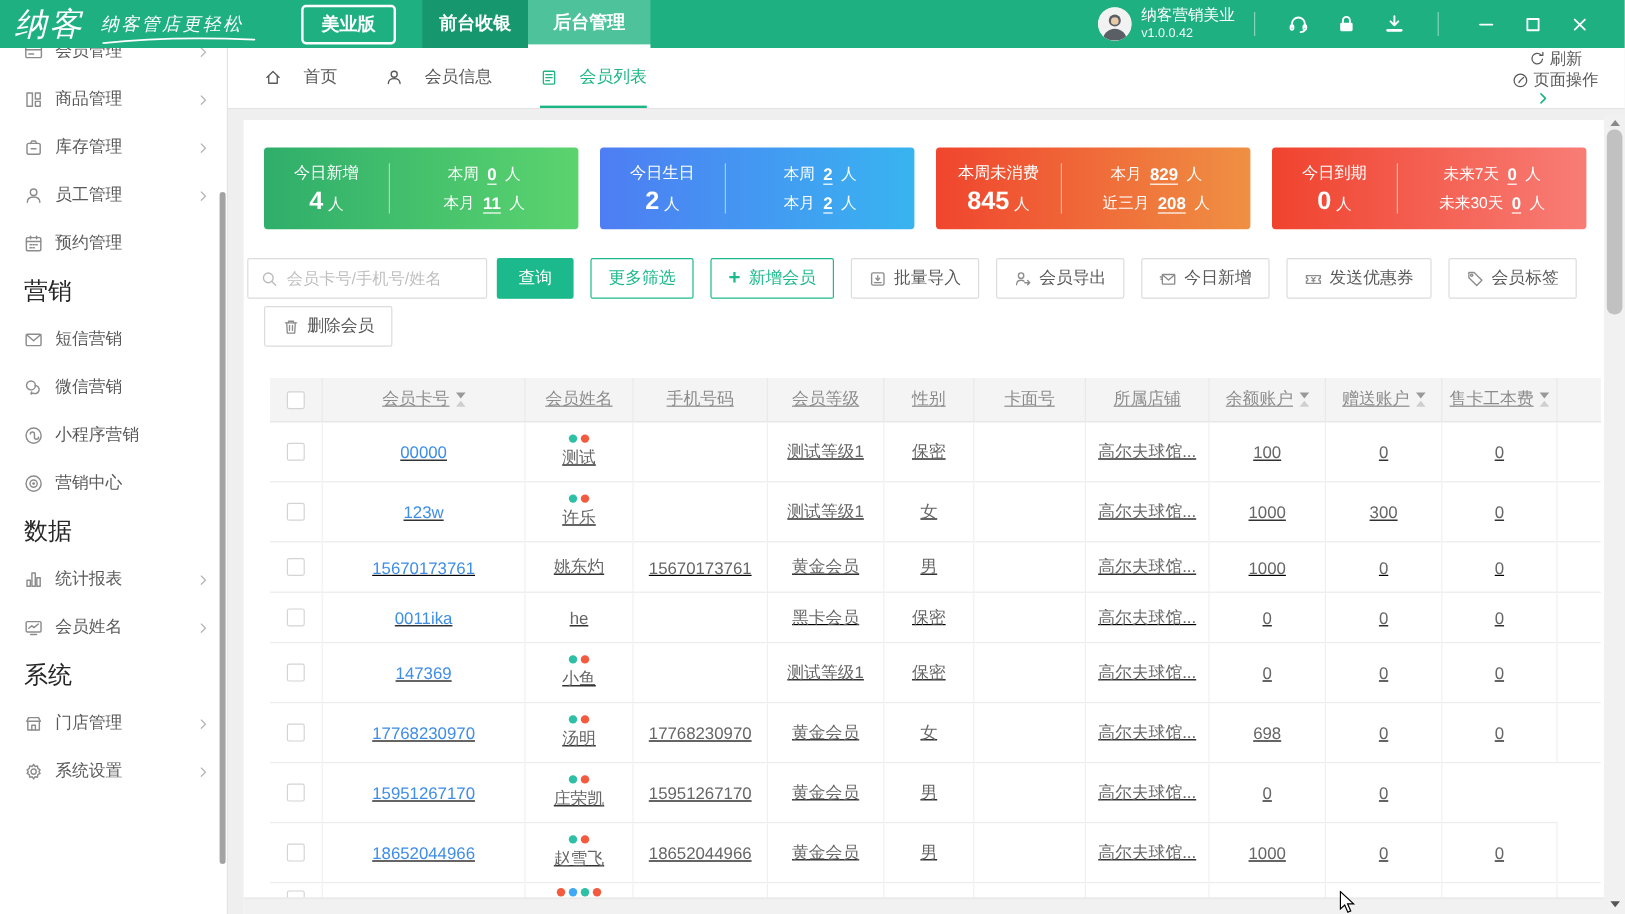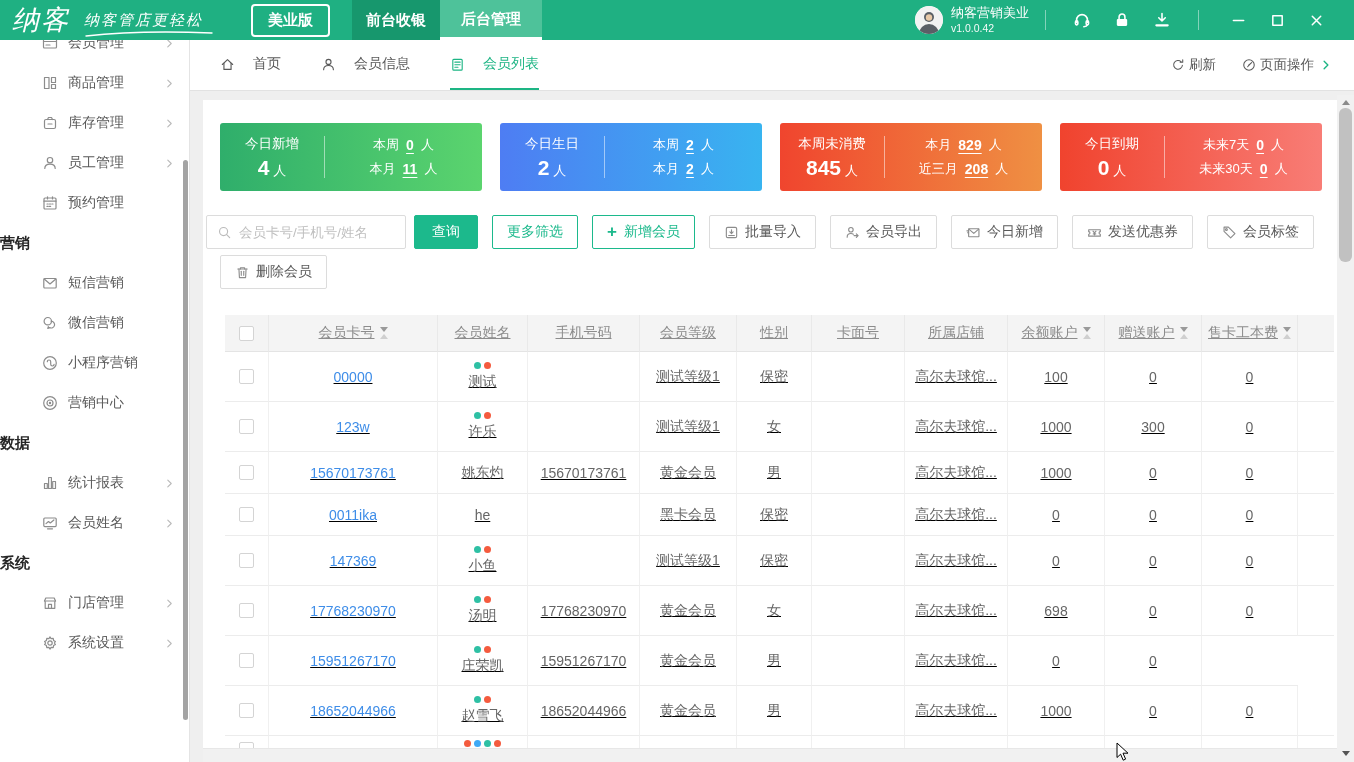--- a/index.html
+++ b/index.html
@@ -25,36 +25,36 @@
   .user-version { font-size:10.5px; opacity:.95; }
   .tb-divider { width:1px; height:20px; background:rgba(255,255,255,.45); margin:0 16px; }
   .tb-icon { margin:0 11px; cursor:pointer; }
   .tb-icon .icn { width:18px; height:18px; stroke-width:1.4; }
   .win-controls { display:flex; align-items:center; margin-left:4px; }
   .win-btn { margin:0 12px; cursor:pointer; }
   .win-btn .icn { width:15px; height:15px; stroke-width:1.6; }
 
   
   .sidebar { position:absolute; left:0; top:40px; width:190px; bottom:0; background:#fff; border-right:1px solid #e4e4e4; overflow:hidden; z-index:10; }
-  .sb-item { height:40px; display:flex; align-items:center; padding:0 14px 0 20px; color:#595959; cursor:pointer;margin-left:22px; }
+  .sb-item { height:40px; display:flex; align-items:center; padding:0 14px 0 20px; color:#595959; cursor:pointer; }
   .sb-item.clipped { margin-top:-17px; }
   .sb-icn { color:#8c8c8c; margin-right:10px; display:flex; }
   .sb-label { flex:1; font-size:14px; }
   .sb-arrow { color:#b9b9b9; display:flex; }
   .sb-arrow .icn { width:11px; height:11px; stroke-width:1.6; }
-  .sb-section { height:40px; line-height:40px; font-size:15px; font-weight:bold; color:#262626; }
+  .sb-section { height:40px; line-height:40px; padding-left:20px; font-size:20px; font-weight:normal; color:#262626; }
   .sb-scrollthumb { position:absolute; right:1px; top:120px; width:5px; height:560px; background:#a3a3a3; border-radius:3px; }
 
   
   .main { position:absolute; left:190px; top:40px; right:0; bottom:0; }
   .tabbar { position:absolute; left:0; top:0; right:0; height:51px; background:#fff; border-bottom:1px solid #e2e2e2; display:flex; align-items:stretch; padding-left:30px; }
   .page-tab { display:flex; align-items:center; gap:18px; margin-right:40px; color:#595959; cursor:pointer; border-bottom:2.5px solid transparent; }
   .page-tab .icn { width:15px; height:15px; }
   .page-tab.active { color:#1db584; border-bottom-color:#1db584; }
-  .tabbar-right { margin-left:auto; display:flex; align-items:center; padding-right:22px; color:#595959; font-size:13.5px; }
+  .tabbar-right { margin-left:auto; display:flex; align-items:center; padding-right:22px; color:#595959; font-size:13.5px;flex-direction:column; }
   .tb-action { display:flex; align-items:center; gap:4px; cursor:pointer; margin-left:26px; }
   .tb-action .icn { width:14px; height:14px; }
   .tabbar-chev { color:#1db584; margin-left:6px; display:flex; }
   .tabbar-chev .icn { width:12px; height:12px; stroke-width:1.8; }
 
   
   .content { position:absolute; left:0; top:51px; right:0; bottom:0; background:#efefef; }
   .card { position:absolute; left:13px; top:9px; right:17px; bottom:0; background:#fff; }
 
   

